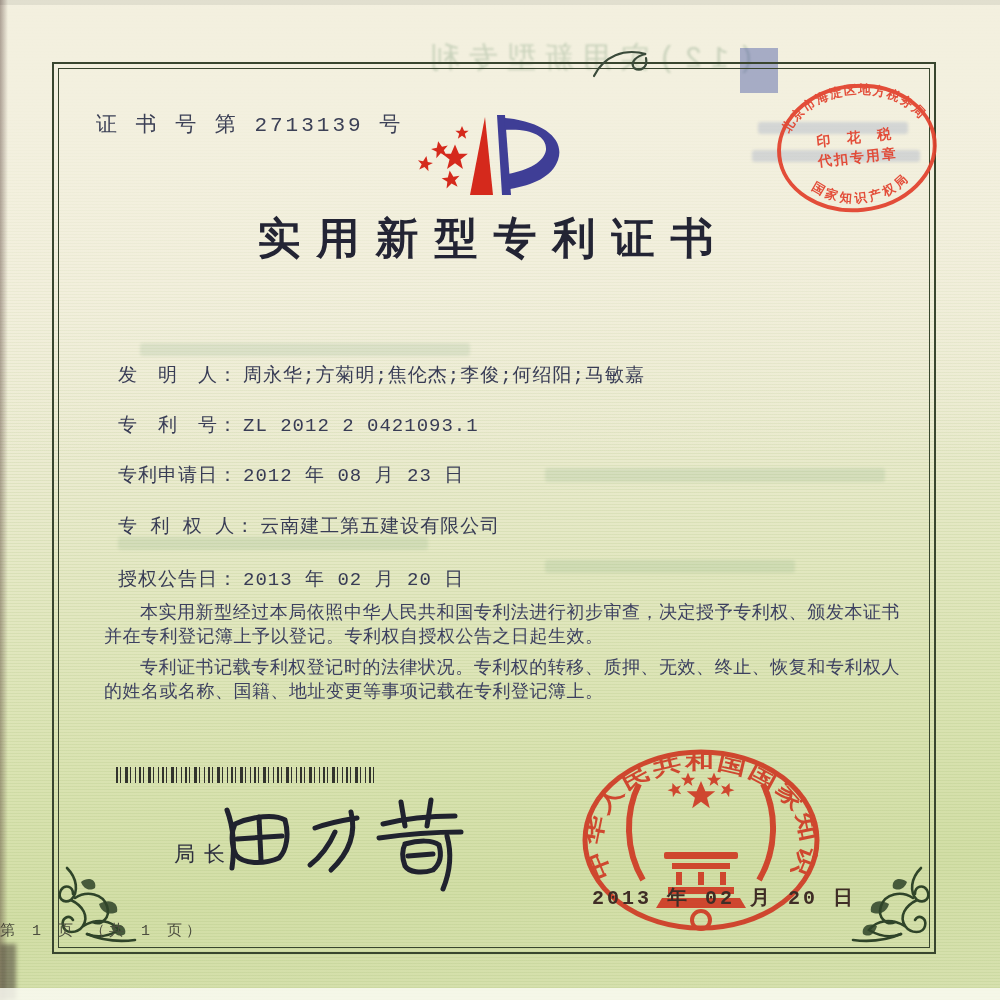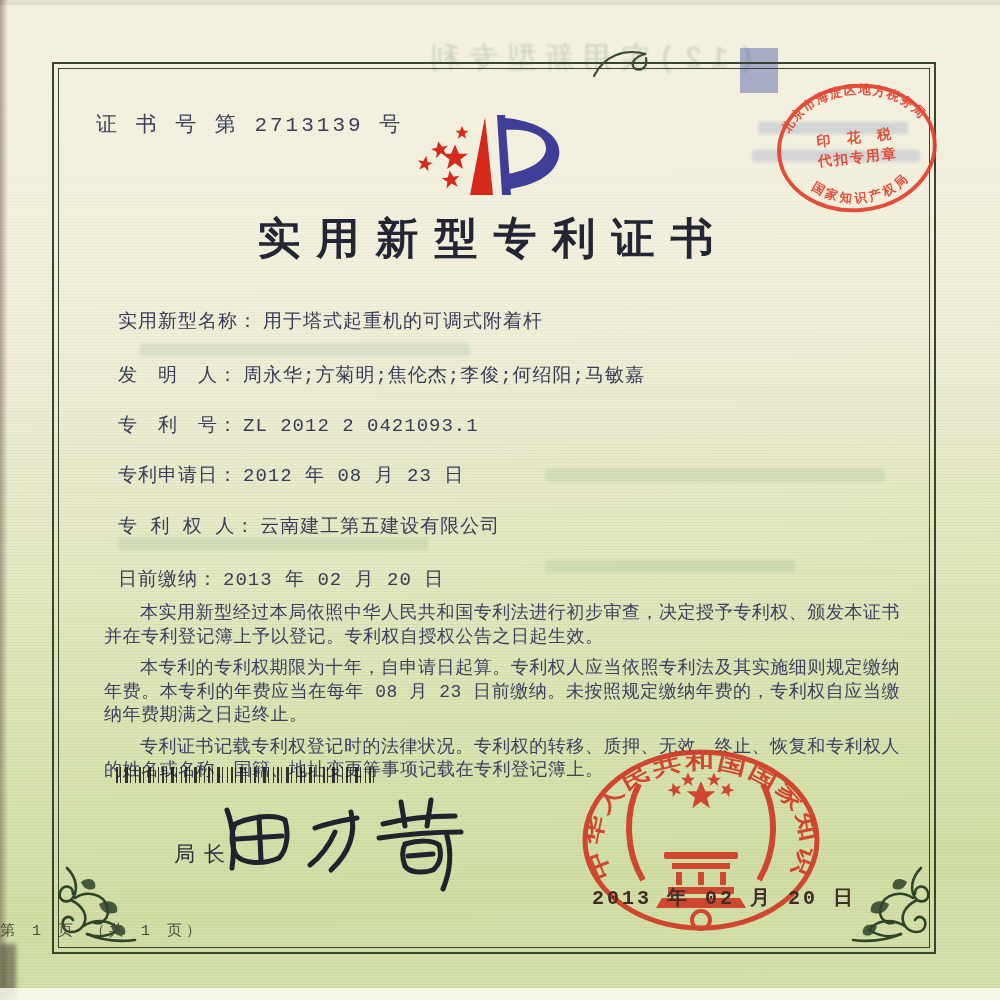--- a/index.html
+++ b/index.html
@@ -118,42 +118,38 @@
       <polygon points="80,25 88,103 65,103"></polygon>
     </g>
     <g fill="#3f3e96">
       <polygon points="92,23 100,23 106,103 97,103"></polygon>
       <path d="M100,26 C140,30 160,48 153,68 C147,85 128,93 105,97 L103,82 C124,78 139,70 141,58 C142,44 126,36 99,38 Z"></path>
     </g>
   </svg>
 
   <div class="title">实用新型专利证书</div>
 
-  <div class="field" style="top:308px;">
-    <span class="lbl">实用新型名称：</span><span class="val">用于塔式起重机的可调式附着杆</span>
-  </div>
   <div class="field" style="top:362px;">
     <span class="lbl">发　明　人：</span><span class="val">周永华;方菊明;焦伦杰;李俊;何绍阳;马敏嘉</span>
   </div>
   <div class="field" style="top:412px;">
     <span class="lbl">专　利　号：</span><span class="val">ZL 2012 2 0421093.1</span>
   </div>
   <div class="field" style="top:462px;">
     <span class="lbl">专利申请日：</span><span class="val">2012 年 08 月 23 日</span>
   </div>
   <div class="field" style="top:513px;">
     <span class="lbl">专 利 权 人：</span><span class="val">云南建工第五建设有限公司</span>
   </div>
   <div class="field" style="top:566px;">
-    <span class="lbl">日前缴纳：</span><span class="val">2013 年 02 月 20 日</span>
+    <span class="lbl">授权公告日：</span><span class="val">2013 年 02 月 20 日</span>
   </div>
 
   <div class="body-text">
     <p>本实用新型经过本局依照中华人民共和国专利法进行初步审查，决定授予专利权、颁发本证书并在专利登记簿上予以登记。专利权自授权公告之日起生效。</p>
-    <p>本专利的专利权期限为十年，自申请日起算。专利权人应当依照专利法及其实施细则规定缴纳年费。本专利的年费应当在每年 08 月 23 日前缴纳。未按照规定缴纳年费的，专利权自应当缴纳年费期满之日起终止。</p>
     <p>专利证书记载专利权登记时的法律状况。专利权的转移、质押、无效、终止、恢复和专利权人的姓名或名称、国籍、地址变更等事项记载在专利登记簿上。</p>
   </div>
 
   <div class="barcode"></div>
 
   <div class="bureau-label">局长</div>
   <span class="sig-name-text">田力普</span>
   <svg class="sig-svg" width="260" height="108" viewBox="0 0 260 108">
     <g stroke="#20222e" stroke-width="5" fill="none" stroke-linecap="round" stroke-linejoin="round">
       <path d="M12,22 C18,38 20,58 17,80"></path>

